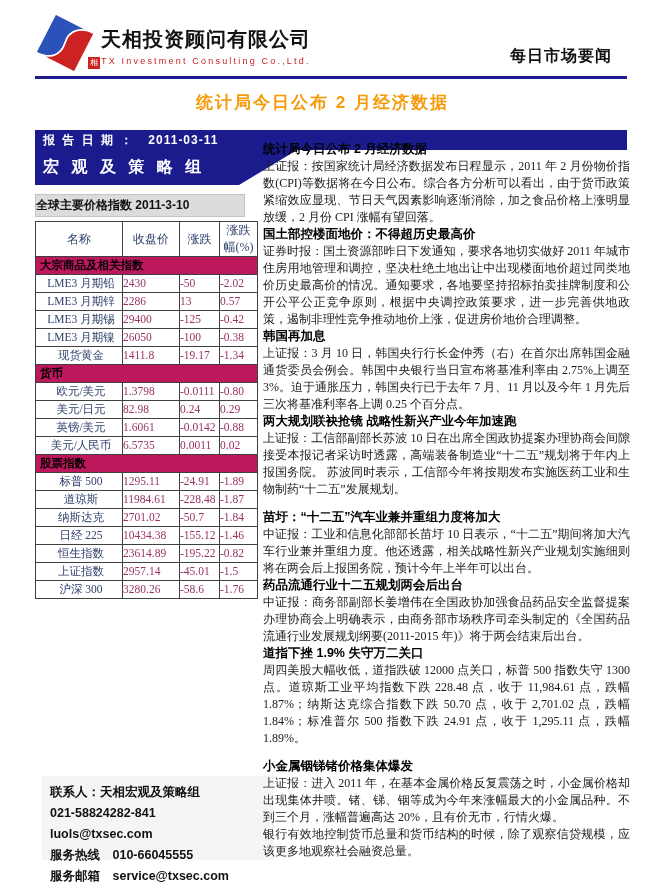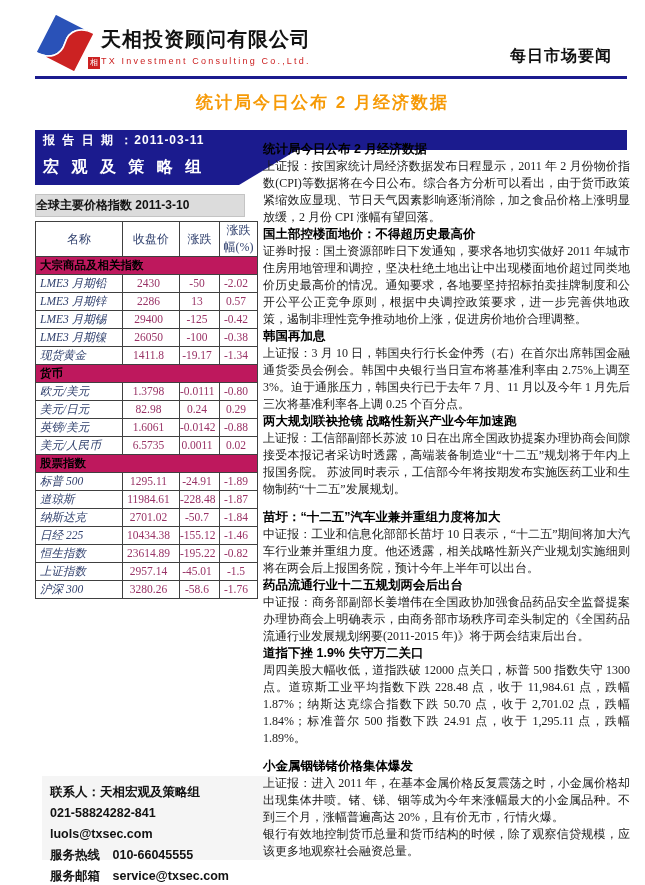--- a/index.html
+++ b/index.html
@@ -19,38 +19,38 @@
   #company-en{left:101px;top:56px;font-size:9px;color:#cc2222;letter-spacing:2.2px;}
   #masthead{right:33px;top:46px;font-size:16px;font-weight:bold;letter-spacing:1px;}
   #head-rule{left:35px;width:592px;top:76px;height:3px;background:#1b1b8e;}
   #page-title{left:0;right:0;top:91px;text-align:center;font-size:17px;font-weight:bold;
         color:#f69a07;letter-spacing:2px;}
 
   
   #date-strip{left:35px;top:130px;width:592px;height:20px;background:#1b1b8e;color:#fff;
         font-size:12px;font-weight:bold;line-height:20px;padding-left:8px;box-sizing:border-box;
         letter-spacing:2px;}
-  #date-strip .date-val{letter-spacing:1px;}
+  #date-strip .date-val{letter-spacing:1px;margin-left:14px;}
   #group-block{left:35px;top:150px;width:262px;height:35px;background:#1b1b8e;color:#fff;
         font-size:16px;font-weight:bold;letter-spacing:4px;line-height:33px;padding-left:8px;
         box-sizing:border-box;
         clip-path:polygon(0 0,100% 0,calc(100% - 58px) 100%,0 100%);}
 
   
   #table-caption{left:35px;top:194px;width:208px;height:21px;background:#dcdcdc;
         border:1px solid #c4c4c4;font-size:12px;font-weight:bold;line-height:21px;
         }
   #price-table{left:35px;top:221px;border-collapse:collapse;table-layout:fixed;width:222px;
         font-family:"Liberation Serif","DejaVu Serif",serif;}
   #price-table th,#price-table td{border:1px solid #404040;}
   #price-table th{height:33px;font-size:12px;font-weight:normal;color:#31416e;text-align:center;
         padding:0 2px;}
   #price-table td{height:17px;font-size:11.5px;line-height:17px;padding:0;}
-  #price-table td.name{color:#31416e;text-align:left;padding-left:4px;font-style:italic;}
-  #price-table td.num{color:#993366;text-align:center;padding-right:5px;}
+  #price-table td.name{color:#31416e;text-align:center;padding-left:4px;}
+  #price-table td.num{color:#993366;text-align:left;padding-right:5px;}
   #price-table tr.section td{background:#be185d;color:#000;font-weight:bold;text-align:left;
         padding-left:4px;font-family:"Liberation Sans",sans-serif;font-size:11.5px;}
 
   
   #contact{left:42px;top:776px;width:232px;height:84px;background:#f5f5f5;
         padding:6px 0 0 8px;box-sizing:border-box;font-size:12.5px;font-weight:bold;
         line-height:21px;}
 
   
   #articles{left:263px;top:141px;width:367px;}

